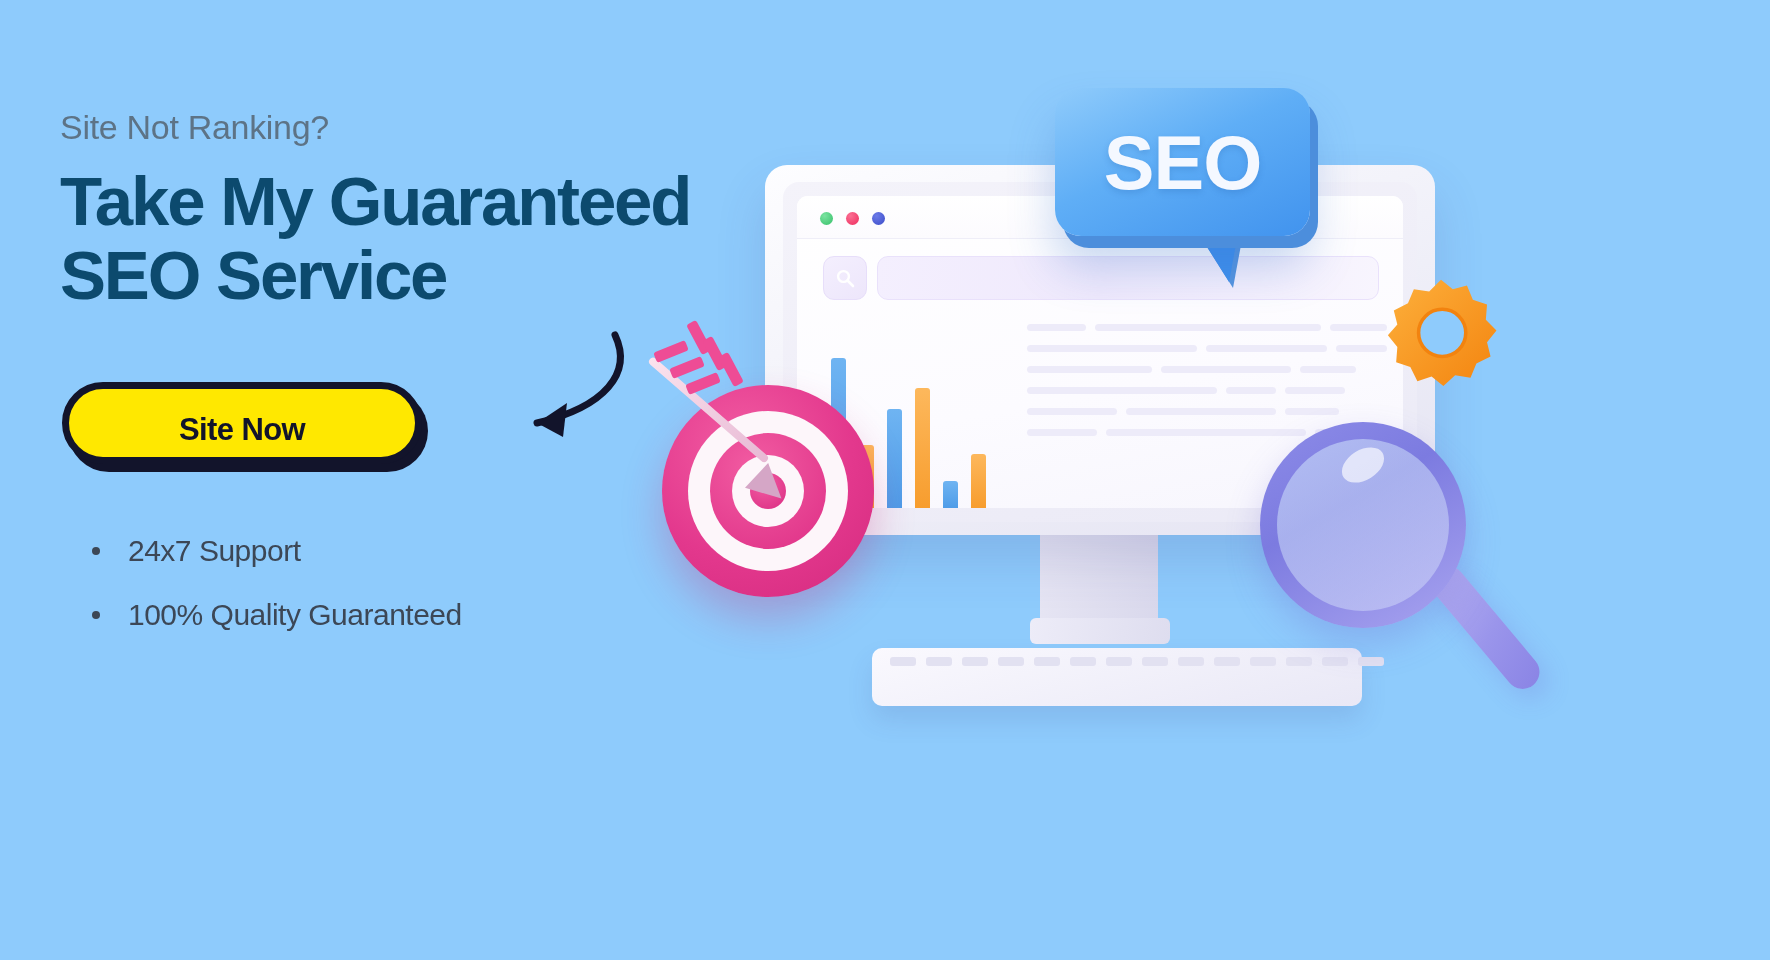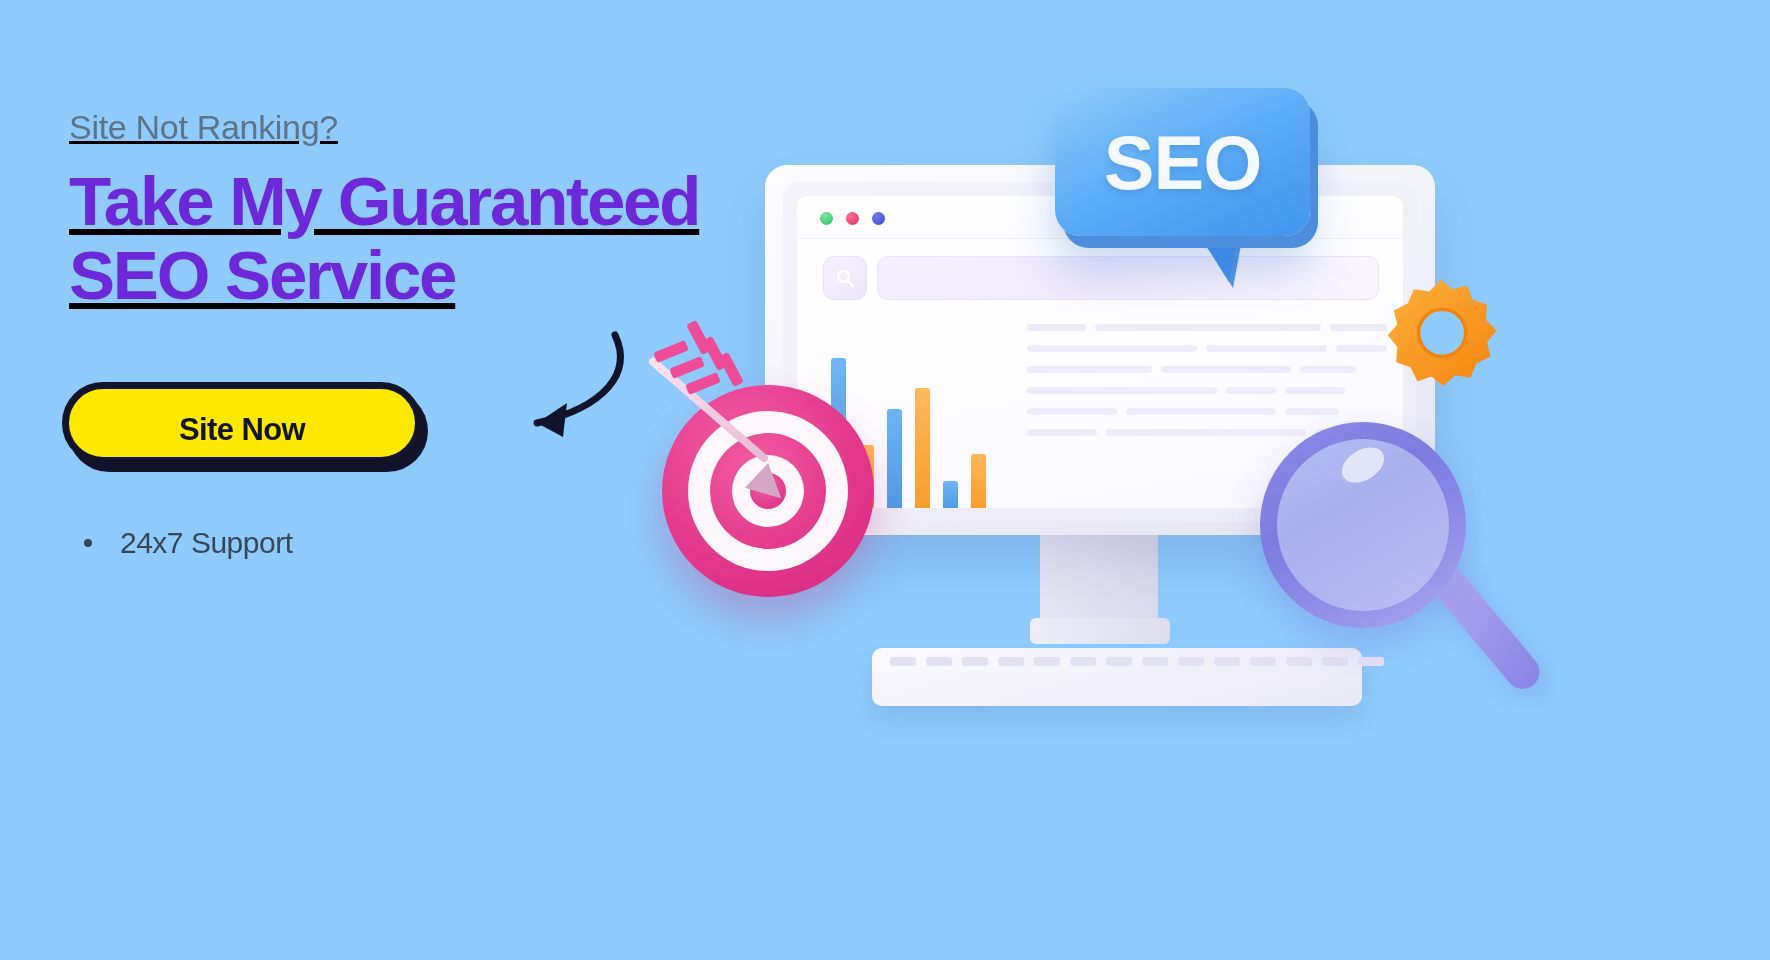--- a/index.html
+++ b/index.html
@@ -9,37 +9,36 @@
   }
   body {
     font-family: "Liberation Sans", sans-serif;
     background: #8ECBFC;
     position: relative;
   }
 
   
   .copy {
     position: absolute;
-    left: 69px;
+    left: 60px;
     top: 108px;
     width: 760px;
-    text-decoration: underline;
   }
   .eyebrow {
     font-size: 34px;
     color: #5D7386;
     letter-spacing: -0.3px;
     margin: 0 0 18px 0;
     font-weight: 400;
   }
   .headline {
     font-size: 69px;
     line-height: 1.07;
     font-weight: 800;
-    color: #6d28d9;
+    color: #0c4a6e;
     letter-spacing: -2.2px;
     margin: 0;
     white-space: pre-line;
   }
 
   
   .cta-wrap {
     position: absolute;
     left: 62px;
     top: 382px;
@@ -73,21 +72,21 @@
     height: 135px;
     pointer-events: none;
   }
 
   
   .features {
     position: absolute;
     left: 84px;
     top: 525px;
     list-style: none;
-    margin: 0;
+    margin: 8px;
     padding: 0;
   }
   .features li {
     font-size: 30px;
     color: #3C4756;
     letter-spacing: -0.5px;
     margin-bottom: 28px;
     padding-left: 36px;
     position: relative;
     line-height: 1.2;
@@ -309,20 +308,24 @@
 
 <svg class="cta-arrow" viewBox="0 0 190 135">
   <path d="M160 10 C 178 48, 150 82, 82 98" fill="none" stroke="#12142B" stroke-width="7" stroke-linecap="round"></path>
   <path d="M82 98 L 112 78 L 108 112 Z" fill="#12142B"></path>
 </svg>
 
 <ul class="features">
   <li>
     <span class="bullet-dot"></span>
     <span>24x7 Support</span>
+  </li>
+  <li>
+    <span class="bullet-dot"></span>
+    <span>100% Quality Guaranteed</span>
   </li>
 </ul>
 
 <div class="art">
 
   <div class="keyboard">
     <div class="keys">
       <i></i>
         <i></i>
         <i></i>

